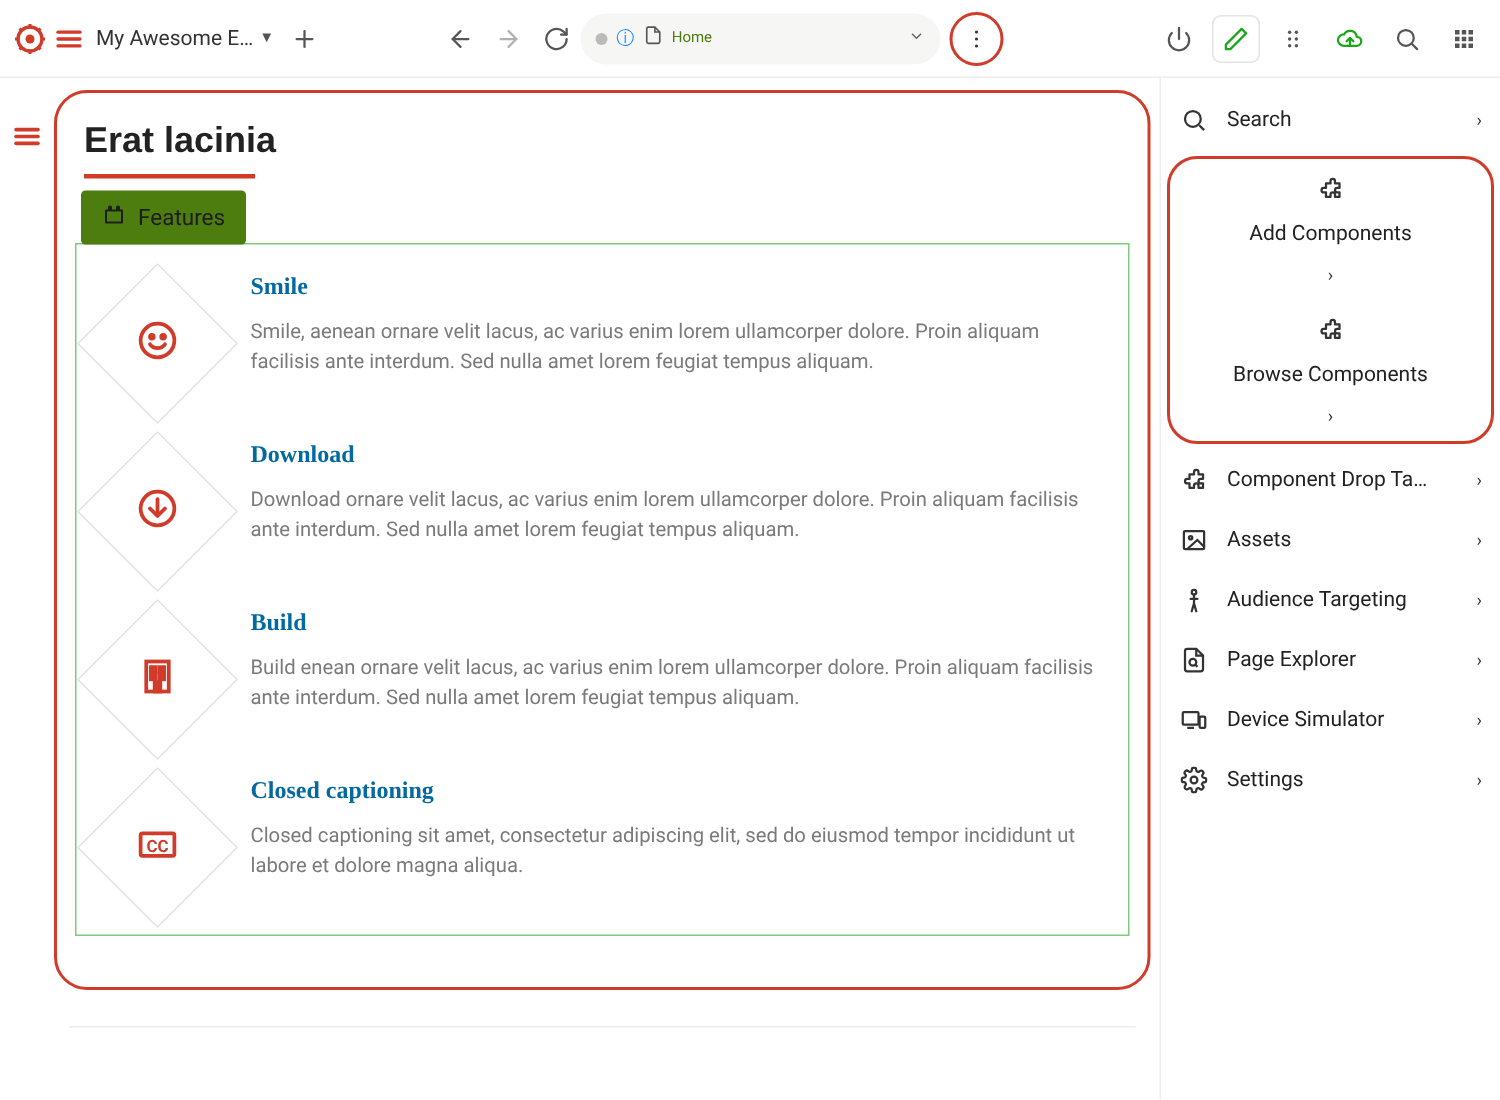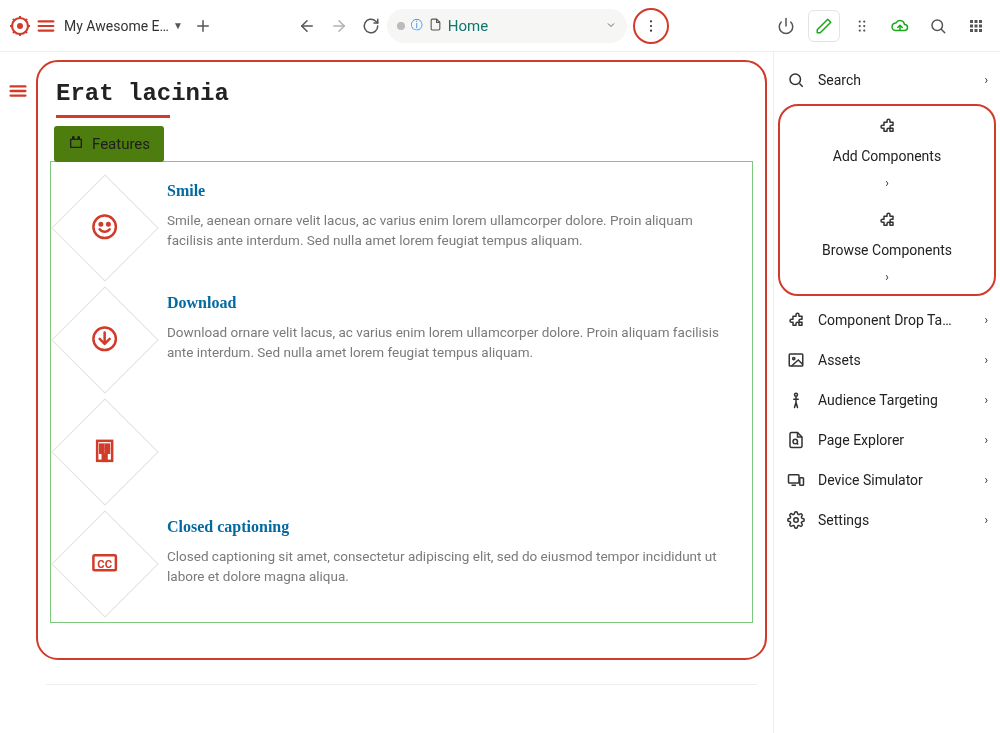--- a/index.html
+++ b/index.html
@@ -11,35 +11,35 @@
 .hamburger-top { width: 28px; height: 28px; display: flex; align-items: center; justify-content: center; color: #d13b2a; cursor: pointer; }
 .project { display: flex; align-items: center; gap: 4px; padding: 0 4px; cursor: pointer; max-width: 130px; }
 .project-name { white-space: nowrap; overflow: hidden; text-overflow: ellipsis; font-size: 14px; color: #333; }
 .caret-down { font-size: 10px; color: #555; }
 .icon-btn { width: 32px; height: 32px; display: flex; align-items: center; justify-content: center; color: #555; cursor: pointer; border-radius: 4px; }
 .icon-btn svg { width: 18px; height: 18px; }
 .addressbar { display: flex; align-items: center; gap: 6px; background: #f6f6f5; border-radius: 18px; padding: 4px 10px; height: 34px; width: 240px; }
 .addressbar .dot { width: 8px; height: 8px; background: #bbb; border-radius: 50%; }
 .addressbar .info-ico { color: #1a8cff; font-size: 12px; }
 .addressbar .page-ico { color: #555; }
-.addressbar .pill-title { font-size: 15px; color: #0f766e; flex: 1; }
+.addressbar .pill-title { font-size: 10px; color: #4d7c0f; flex: 1; }
 .addressbar .pill-caret { color: #666; }
 .kebab-circle { width: 36px; height: 36px; border: 2px solid #d13b2a; border-radius: 50%; display: flex; align-items: center; justify-content: center; color: #333; cursor: pointer; margin-left: 6px; }
 .topbar-right { display: flex; align-items: center; gap: 6px; margin-left: auto; }
 .pencil-btn { color: #18a818; border: 1px solid #e3e3e3; border-radius: 6px; }
 .cloud-btn { color: #18a818; }
 
 
 .main-wrap { display: flex; height: calc(733px - 52px); }
 .left-gutter { width: 36px; padding-top: 28px; display: flex; justify-content: center; }
 .hamburger-red { color: #d13b2a; cursor: pointer; }
 
 .canvas-col { flex: 1; padding: 8px 6px 0 0; overflow-y: auto; }
 .canvas-box { border: 2px solid #d13b2a; border-radius: 22px; padding: 18px 12px 22px 12px; min-height: 600px; position: relative; }
-.page-title { font-family: Liberation Mono, monospace; font-size: 24px; font-weight: 700; color: #222; padding: 0 0 8px 6px; }
+.page-title { font-family: Liberation Sans, sans-serif; font-size: 24px; font-weight: 700; color: #222; padding: 0 0 8px 6px; }
 .title-underline { width: 114px; height: 3px; background: #d13b2a; margin: 0 0 8px 6px; }
 .features-chip { display: inline-flex; align-items: center; gap: 8px; background: #4d7c0f; color: #1e1e1e; font-size: 15px; padding: 8px 14px; border-radius: 3px; margin: 0 0 0 4px; cursor: pointer; }
 .features-chip svg { width: 16px; height: 16px; }
 
 .features-panel { border: 1px solid #7fc97f; margin-top: -1px; padding: 6px 4px; }
 .feat-row { display: flex; gap: 18px; padding: 14px 6px; }
 .diamond { width: 76px; height: 76px; border: 1px solid #e3e3e3; transform: rotate(45deg); display: flex; align-items: center; justify-content: center; flex: 0 0 76px; margin: 8px 6px 0 6px; }
 .diamond-inner { transform: rotate(-45deg); color: #d13b2a; }
 .diamond-inner svg { width: 30px; height: 30px; stroke: #d13b2a; }
 .feat-body { flex: 1; padding-right: 6px; }
@@ -247,20 +247,24 @@
             <div class="diamond-inner">
               <svg viewBox="0 0 24 24" fill="none" stroke-width="2">
                   <rect x="6" y="4" width="12" height="16"></rect>
                   <rect x="8.5" y="7" width="2.5" height="2.5" fill="#d13b2a"></rect>
                   <rect x="13" y="7" width="2.5" height="2.5" fill="#d13b2a"></rect>
                   <rect x="8.5" y="11" width="2.5" height="2.5" fill="#d13b2a"></rect>
                   <rect x="13" y="11" width="2.5" height="2.5" fill="#d13b2a"></rect>
                   <rect x="10.5" y="15" width="3" height="5" fill="#d13b2a"></rect>
                 </svg>
             </div>
+          </div>
+          <div class="feat-body">
+            <div class="feat-title">Build</div>
+            <div class="feat-desc">Build enean ornare velit lacus, ac varius enim lorem ullamcorper dolore. Proin aliquam facilisis ante interdum. Sed nulla amet lorem feugiat tempus aliquam.</div>
           </div>
         </div>
 
         <div class="feat-row">
           <div class="diamond">
             <div class="diamond-inner">
               <svg viewBox="0 0 24 24" fill="none" stroke-width="2">
                   <rect x="3" y="6" width="18" height="12" rx="1"></rect>
                   <text x="12" y="16" font-size="9" font-weight="700" text-anchor="middle" fill="#d13b2a" stroke="none">CC</text>
                 </svg>

